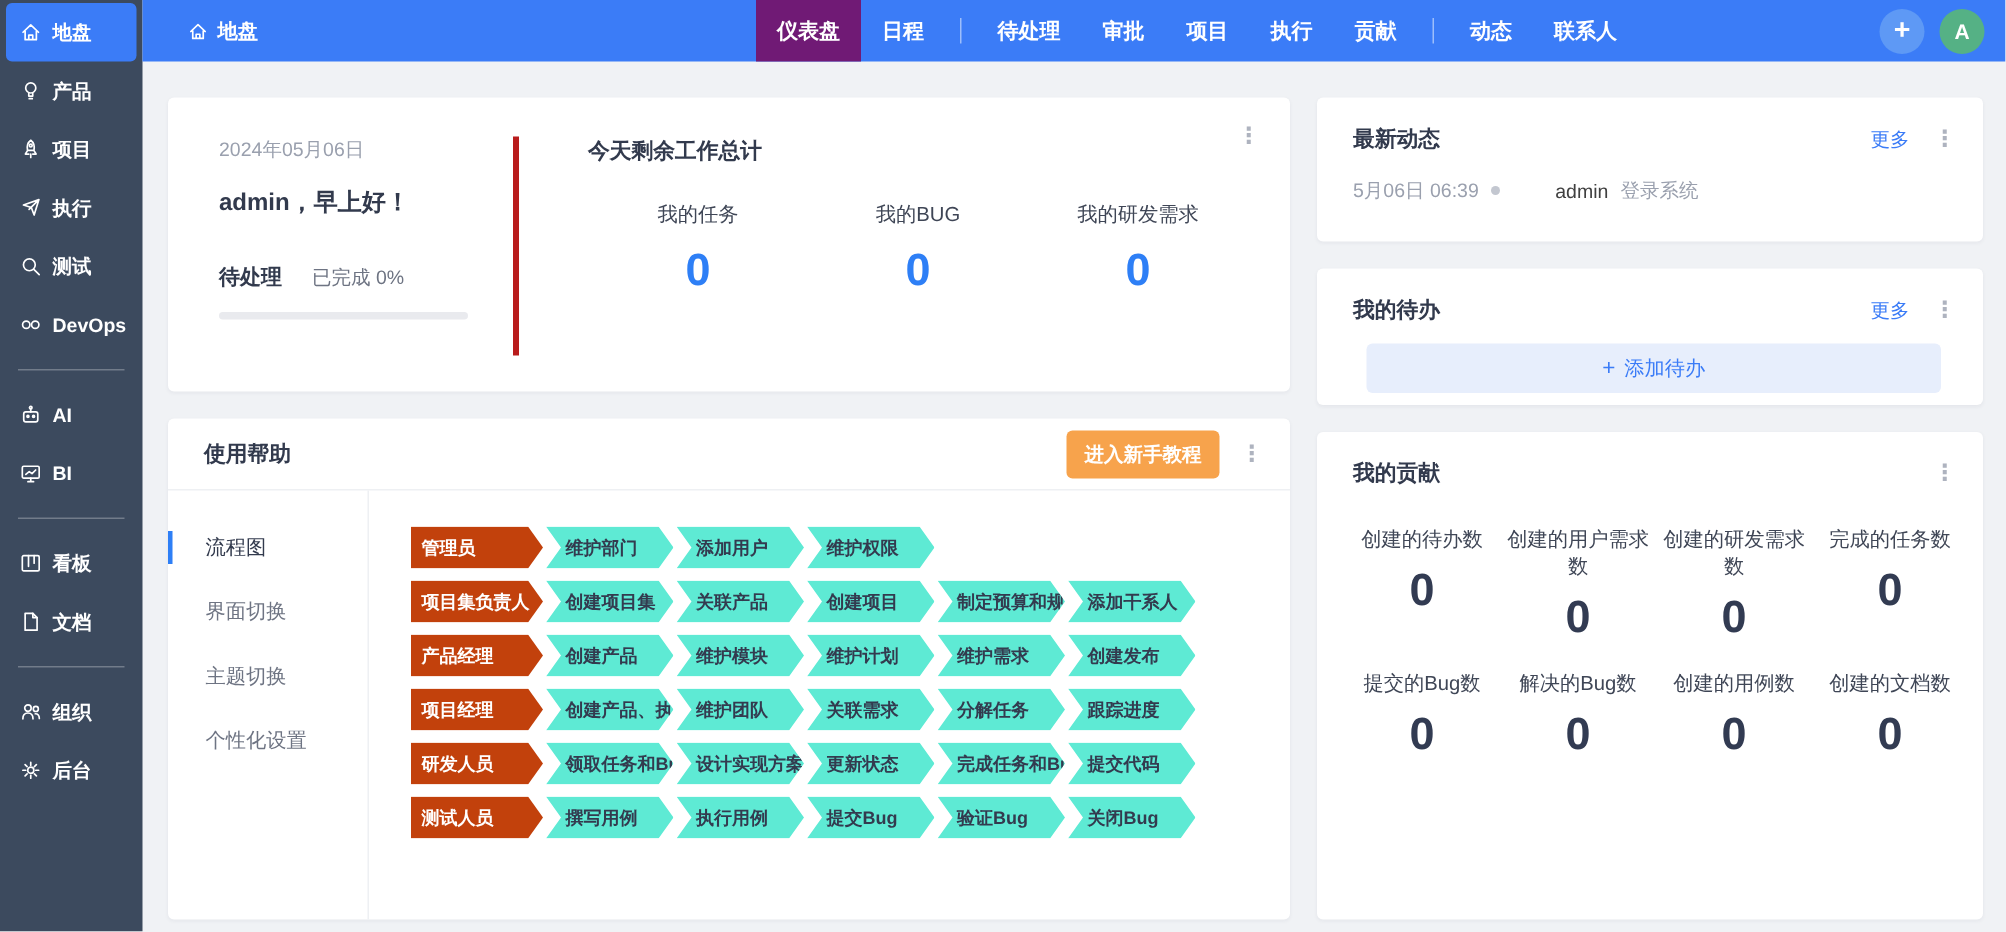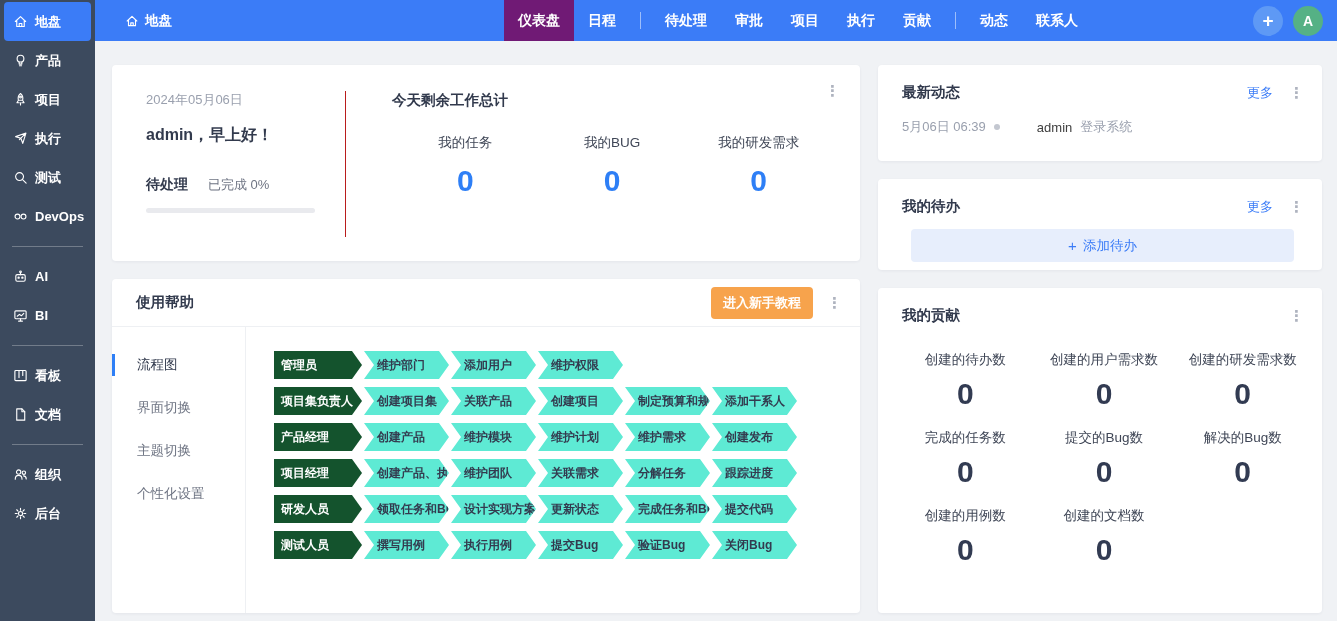--- a/index.html
+++ b/index.html
@@ -33,21 +33,21 @@
   .content { flex:1; display:flex; gap:18px; padding:24px 15px 8px 17px; min-height:0; }
   .col-left { width:748px; flex-shrink:0; display:flex; flex-direction:column; gap:18px; }
   .col-right { flex:1; display:flex; flex-direction:column; gap:18px; min-width:0; }
   .card { background:#fff; border-radius:4px; box-shadow:0 1px 3px rgba(30,40,60,.06); position:relative; }
   .dots { color:#aeb3bf; font-size:15px; font-weight:bold; cursor:pointer; line-height:1; padding:2px 4px; }
   .more-link { color:#3b7cf7; font-size:13px; cursor:pointer; }
 
   
   .welcome { height:196px; display:flex; padding:26px 28px 24px 34px; }
   .welcome .dots { position:absolute; top:16px; right:16px; }
-  .welcome-left { width:200px; flex-shrink:0; border-right:1px solid #b91c1c; padding-right:30px; }
+  .welcome-left { width:200px; flex-shrink:0; border-right:4px solid #b91c1c; padding-right:30px; }
   .w-date { font-size:13px; color:#9aa0ae; margin-bottom:16px; }
   .w-greeting { font-size:16px; font-weight:bold; color:#323a4d; margin-bottom:30px; }
   .w-pending-row { display:flex; align-items:center; gap:20px; margin-bottom:14px; }
   .w-pending { font-size:14px; font-weight:bold; color:#323a4d; }
   .w-complete { font-size:13px; color:#6e7483; }
   .w-bar { height:5px; border-radius:3px; background:#e9eaee; overflow:hidden; }
   .w-bar-fill { height:100%; background:#3b7cf7; }
   .welcome-right { flex:1; padding-left:46px; }
   .w-title { font-size:14.5px; font-weight:bold; color:#323a4d; margin-bottom:24px; }
   .w-stats { display:flex; }
@@ -61,21 +61,21 @@
   .help-title { font-size:14.5px; font-weight:bold; color:#323a4d; margin-right:auto; }
   .tutorial-btn { background:#f7a34c; color:#fff; font-size:13px; font-weight:bold; border:none; border-radius:4px;
                   padding:7px 12px; cursor:pointer; margin-right:10px; font-family:inherit; }
   .help-body { flex:1; display:flex; min-height:0; }
   .help-tabs { width:134px; flex-shrink:0; border-right:1px solid #eef0f3; padding-top:20px; }
   .help-tab { position:relative; padding:9px 0 9px 25px; margin-bottom:7px; font-size:13.5px; color:#6e7483; cursor:pointer; }
   .help-tab.active { color:#323a4d; }
   .help-tab.active::before { content:''; position:absolute; left:0; top:7px; bottom:7px; width:3px; background:#2e7ff6; }
   .flow { flex:1; padding:24px 16px 0 28px; overflow:hidden; }
   .flow-row { display:flex; margin-bottom:8px; height:28px; }
-  .flow-role { width:88px; flex-shrink:0; margin-right:2px; background:#14532d; color:#fff; font-size:12px; font-weight:bold;
+  .flow-role { width:88px; flex-shrink:0; margin-right:2px; background:#c2410c; color:#fff; font-size:12px; font-weight:bold;
                display:flex; align-items:center; padding-left:7px; white-space:nowrap; overflow:hidden;
                clip-path:polygon(0 0,calc(100% - 10px) 0,100% 50%,calc(100% - 10px) 100%,0 100%); }
   .flow-step { width:85px; flex-shrink:0; margin-right:2px; background:#5eead4; color:#333b4f; font-size:12px; font-weight:bold;
                display:flex; align-items:center; padding-left:13px; white-space:nowrap; overflow:hidden;
                clip-path:polygon(0 0,calc(100% - 10px) 0,100% 50%,calc(100% - 10px) 100%,0 100%,10px 50%); }
 
   
   .card-header { display:flex; align-items:center; padding:18px 14px 0 24px; }
   .card-title { font-size:14.5px; font-weight:bold; color:#323a4d; margin-right:auto; }
   .card-header .more-link { margin-right:12px; }
@@ -87,21 +87,21 @@
   .news-user { color:#404040;margin-left:29px; }
   .news-action { color:#9aa0ae; }
 
   .todo { height:91px; flex-shrink:0; }
   .add-todo-btn { margin:13px 28px 0 33px; height:33px; background:#e7eefc; color:#3b7cf7; font-size:13.5px;
                   border:none; border-radius:4px; width:calc(100% - 61px); display:flex; align-items:center;
                   justify-content:center; gap:6px; cursor:pointer; font-family:inherit; }
   .add-plus { font-size:15px; }
 
   .contrib { flex:1; min-height:0; }
-  .contrib-grid { display:grid; grid-template-columns:repeat(3,1fr); padding:26px 10px 0 18px; }
+  .contrib-grid { display:grid; grid-template-columns:repeat(4,1fr); padding:26px 10px 0 18px; }
   .c-stat { text-align:center; margin-bottom:18px; }
   .c-stat-label { font-size:13.5px; color:#3f4656; }
   .c-stat-value { font-size:30px; font-weight:bold; color:#323b52; margin-top:8px; }
 </style>
 </head>
 <body>
 
 <div class="sidebar">
   <div class="side-item active">
     <span class="sicon">

